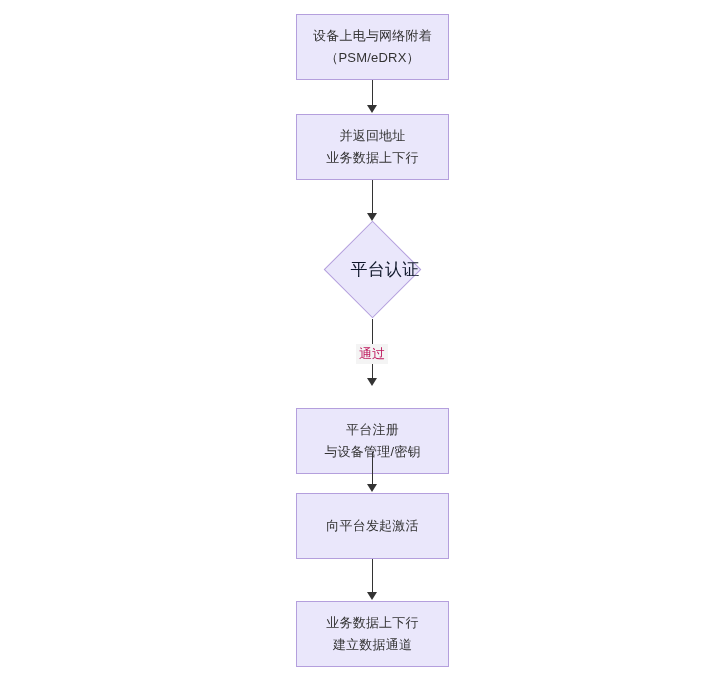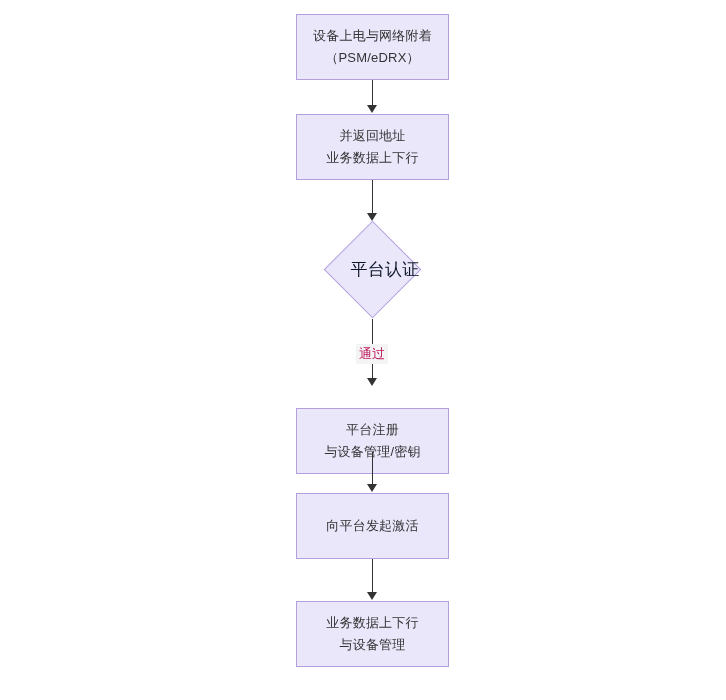--- a/index.html
+++ b/index.html
@@ -151,16 +151,16 @@
 
   <div class="node proc" style="top:493px;">
     <span class="line">向平台发起激活</span>
   </div>
 
   <div class="edge" style="top:559px; height:34px;"></div>
   <div class="arrowhead" style="top:592px;"></div>
 
   <div class="node proc" style="top:601px;">
     <span class="line">业务数据上下行</span>
-    <span class="line">与设备管理</span>
+    <span class="line">建立数据通道</span>
   </div>
 
 </div>
 
 </body></html>

